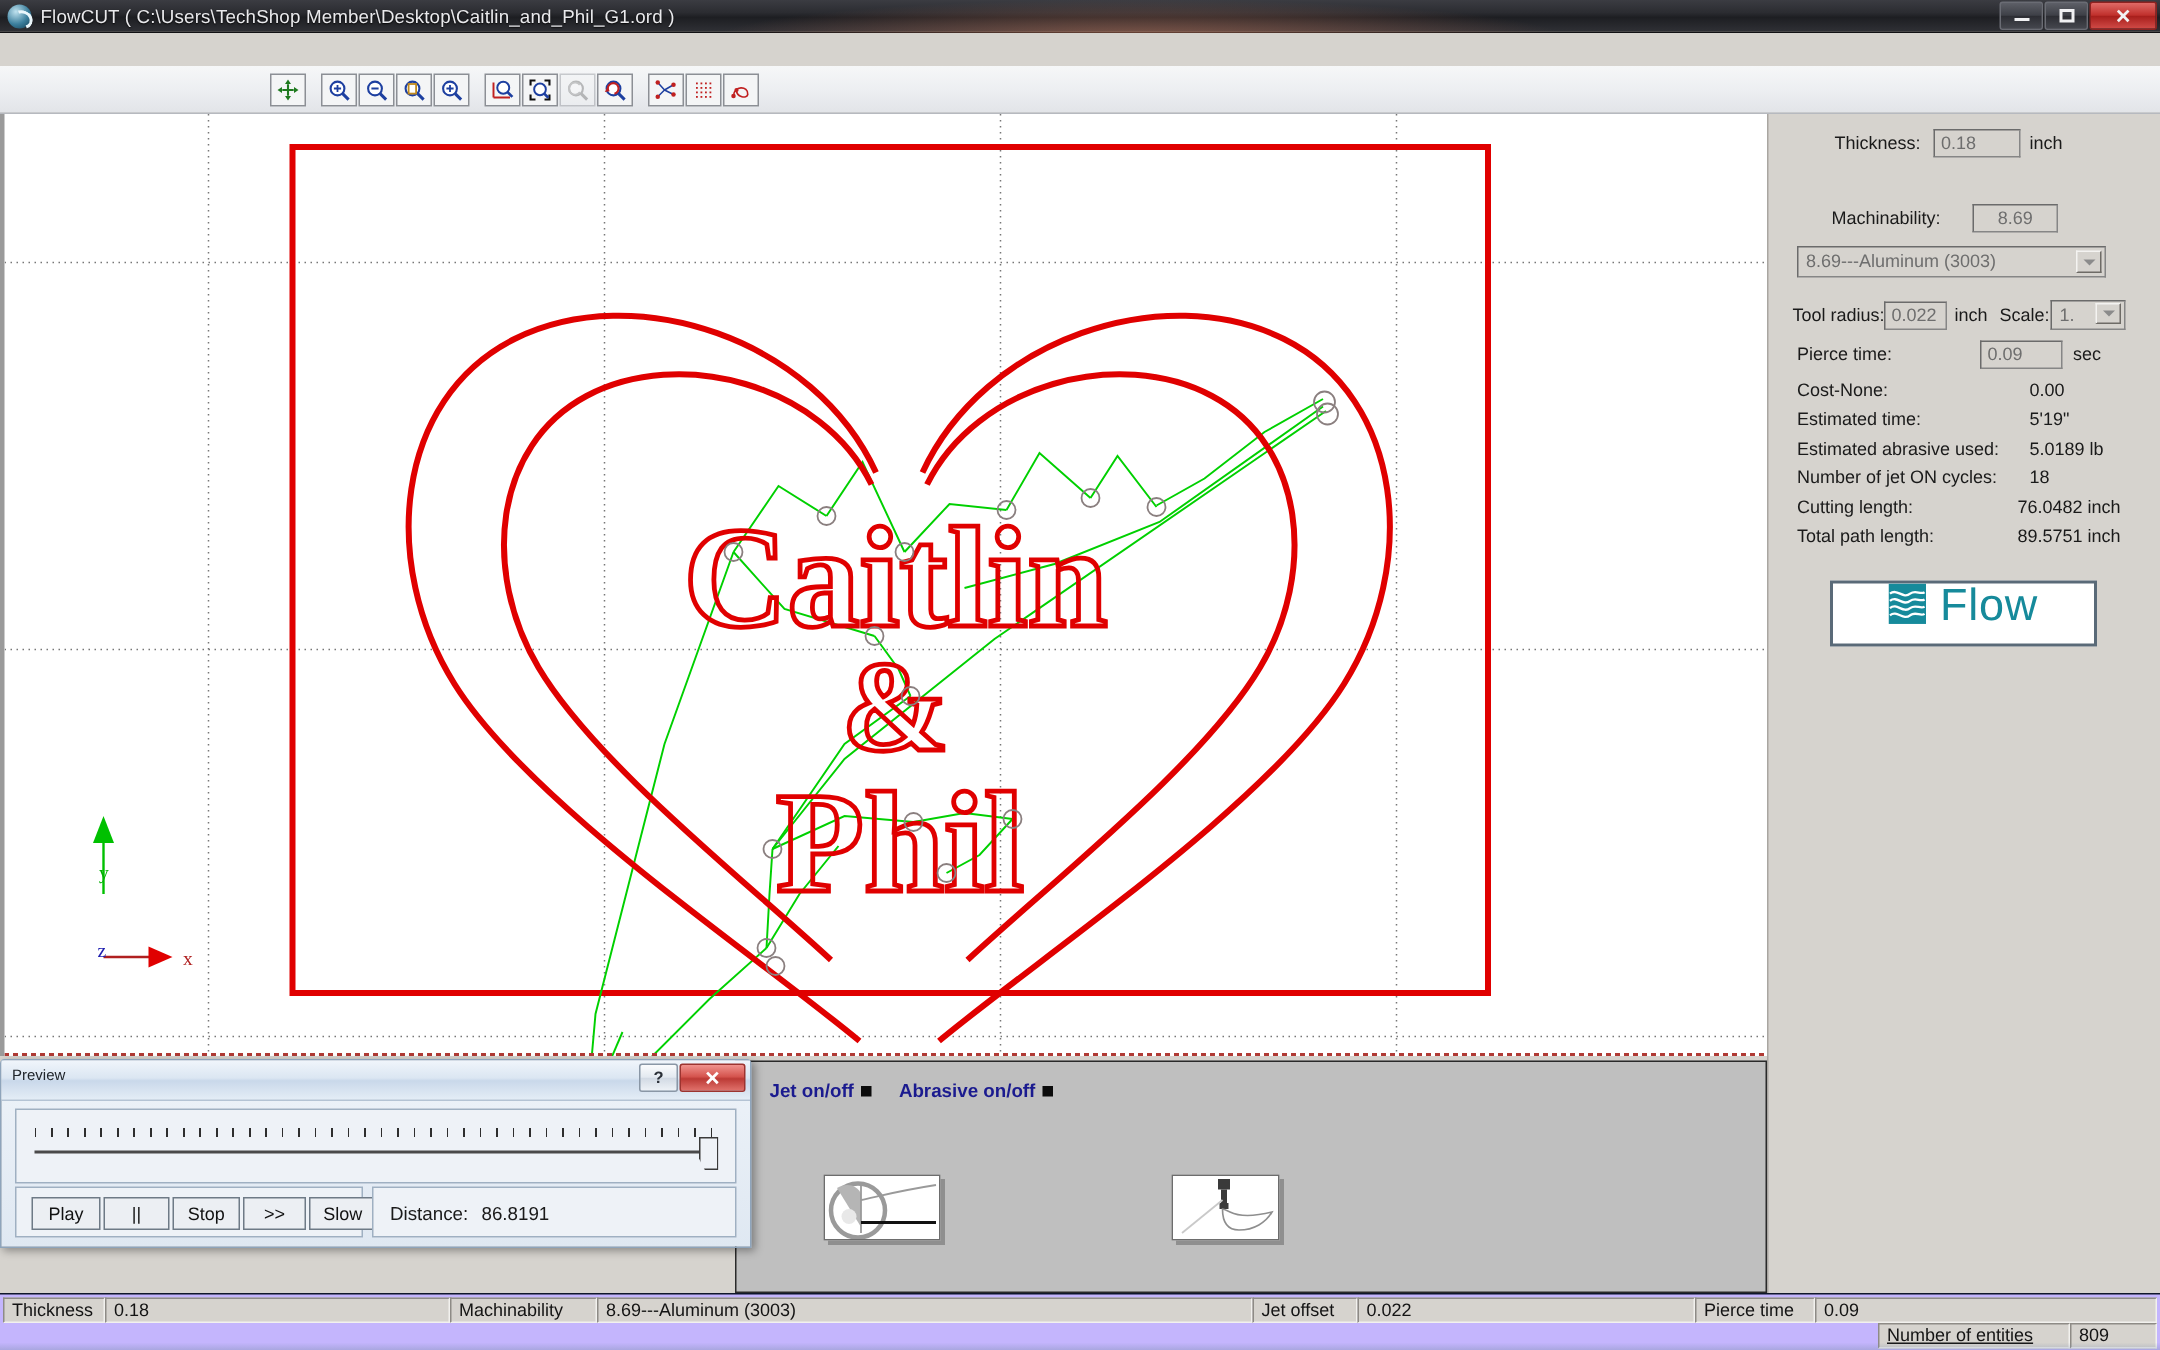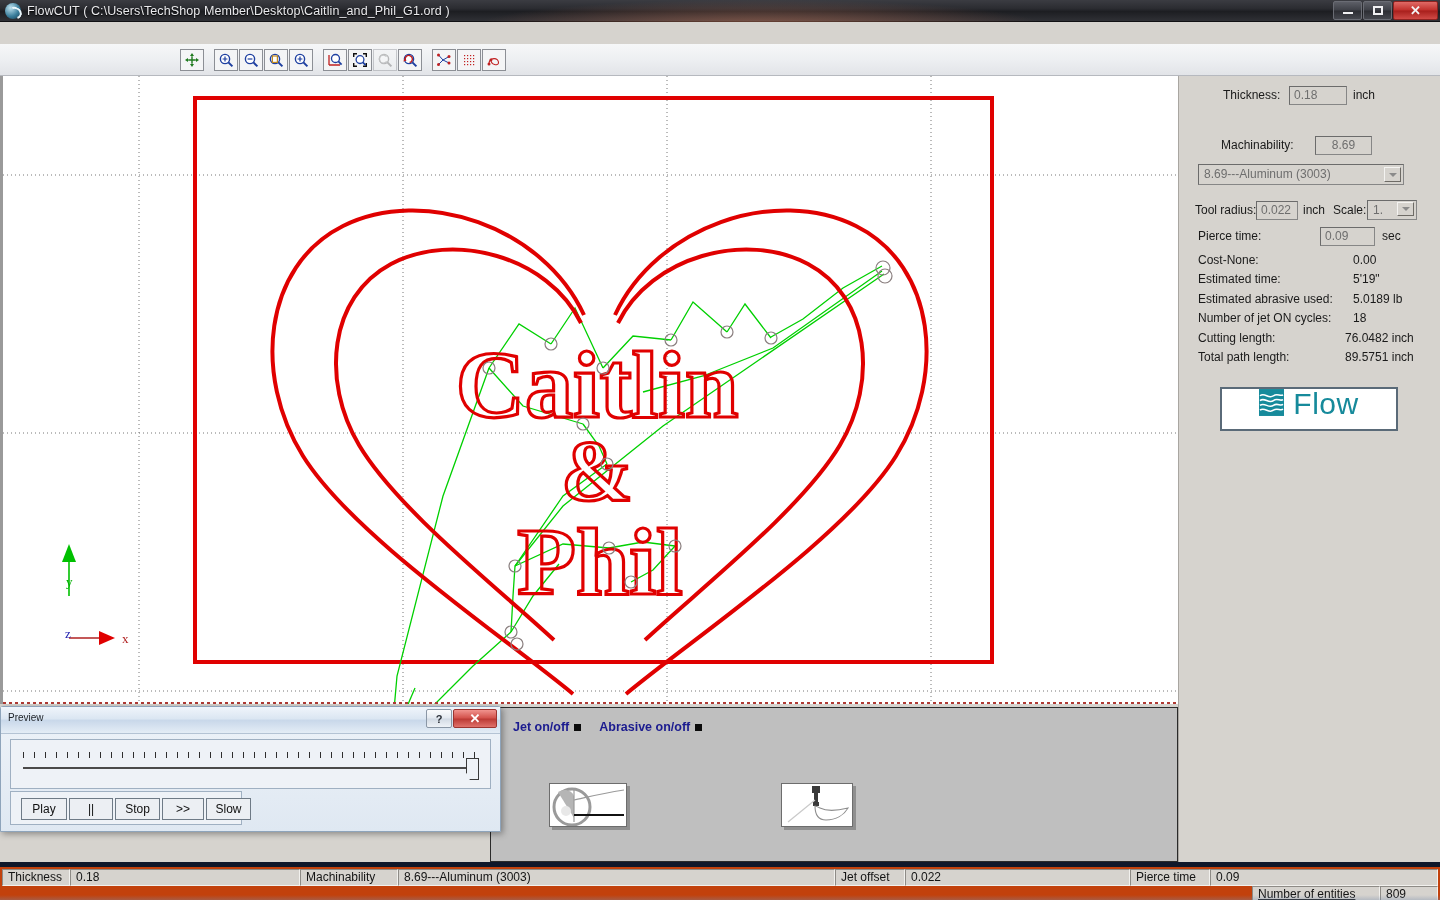--- a/index.html
+++ b/index.html
@@ -209,22 +209,22 @@
   .pv-btn-sm {
     position:absolute; top: 6px; height: 22px;
     background: #eceff3; border: 1px solid #6e7a86;
     font-size: 12px; color: #111; display:flex; align-items:center; justify-content:center;
     font-family: "Liberation Sans", sans-serif;
   }
 
   
   .statusbar {
     position: absolute; left: 0; top: 862px; width: 1440px; height: 38px;
-    background: #c2410c;
-    border-top: 5px solid #0f172a;
+    background: #c4b5fd;
+    border-top: 1px solid #0f172a;
   }
   .sb-cell {
     position: absolute; height: 17px;
     border: 1px solid #8e8b86; border-right-color:#f2f1ee; border-bottom-color:#f2f1ee;
     background: #d6d3ce; font-size: 12px; color: #141414;
     padding-left: 5px; line-height: 15px; white-space: nowrap; overflow:hidden;
   }
   .sb-bottom-shine {
     position:absolute; left:0; bottom:0; width:1440px; height:5px;
     background: linear-gradient(to bottom, rgba(255,255,255,0) 0%, rgba(120,140,170,.35) 100%);
@@ -564,20 +564,24 @@
     </div>
 
     <div class="pv-ctrl-box">
       <div class="pv-btn-sm" style="left:10px;  width:46px;">Play</div>
       <div class="pv-btn-sm" style="left:58px;  width:44px;">||</div>
       <div class="pv-btn-sm" style="left:104px; width:45px;">Stop</div>
       <div class="pv-btn-sm" style="left:151px; width:42px;">&gt;&gt;</div>
       <div class="pv-btn-sm" style="left:195px; width:45px;">Slow</div>
     </div>
 
+    <div class="pv-dist-box">
+      <div class="pv-dist-text">Distance:</div>
+      <div class="pv-dist-text" style="left:72px;">86.8191</div>
+    </div>
   </div>
 
   <div class="statusbar">
     <div class="sb-cell" style="left:2px;   top:2px; width:68px;">Thickness</div>
     <div class="sb-cell" style="left:70px;  top:2px; width:230px;">0.18</div>
     <div class="sb-cell" style="left:300px; top:2px; width:98px;">Machinability</div>
     <div class="sb-cell" style="left:398px; top:2px; width:437px;">8.69---Aluminum (3003)</div>
     <div class="sb-cell" style="left:835px; top:2px; width:70px;">Jet offset</div>
     <div class="sb-cell" style="left:905px; top:2px; width:225px;">0.022</div>
     <div class="sb-cell" style="left:1130px;top:2px; width:80px;">Pierce time</div>

